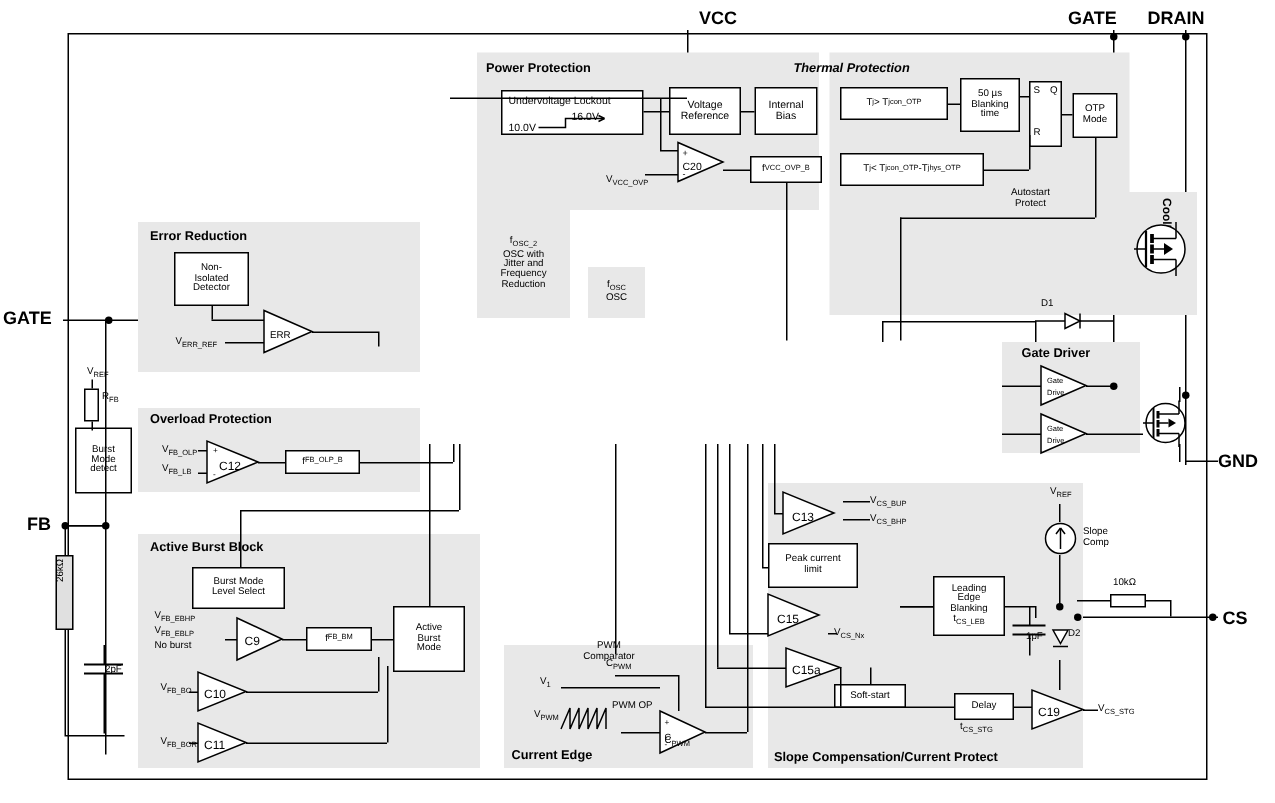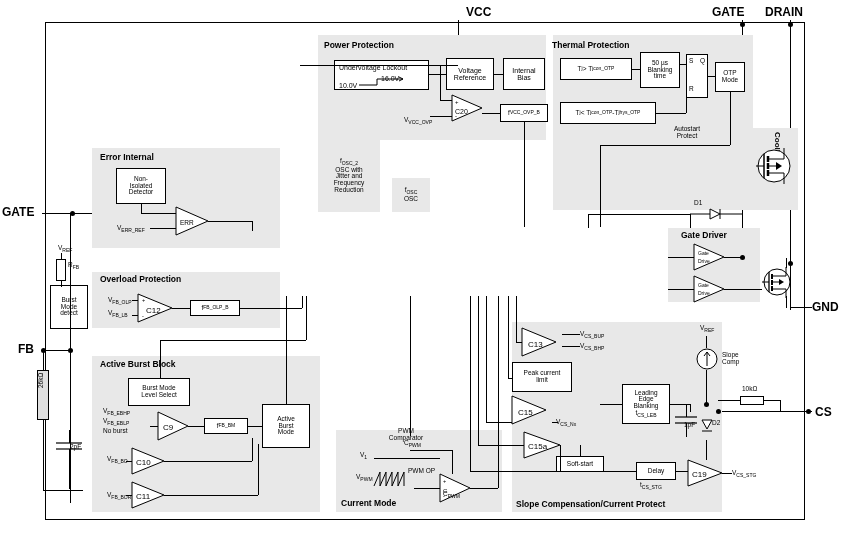--- a/index.html
+++ b/index.html
@@ -85,21 +85,21 @@
   <div class="abs vline" style="left:440px;top:66px;height:34px;"></div>
 
   <div class="abs box ctr tiny" style="left:500px;top:104px;width:48px;height:18px;">
     <span>f</span>
       <sub style="font-size:5px;">VCC_OVP_B</sub>
   </div>
   <div class="abs hline" style="left:482px;top:113px;width:18px;"></div>
   <div class="abs vline" style="left:524px;top:122px;height:105px;"></div>
 
   <div class="abs blk" style="left:553px;top:35px;width:200px;height:175px;"></div>
-  <div class="abs lbl-b" style="left:552px;top:41px;">Thermal Protection</div>
+  <div class="abs lbl-b" style="left:529px;top:41px;font-style:italic;">Thermal Protection</div>
 
   <div class="abs box ctr tiny" style="left:560px;top:58px;width:72px;height:22px;">
     <span>T</span>
       <sub style="font-size:5px;">j</sub>
       <span> &gt; T</span>
       <sub style="font-size:5px;">jcon_OTP</sub>
   </div>
   <div class="abs box ctr tiny" style="left:640px;top:52px;width:40px;height:36px;white-space:pre-line;">50 µs
 Blanking
 time</div>
@@ -160,21 +160,21 @@
     </div>
   </div>
   <div class="abs blk ctr" style="left:392px;top:178px;width:38px;height:34px;">
     <div class="tiny" style="text-align:center;width:100%;">
       <div><span>f</span><sub style="font-size:5px;">OSC</sub></div>
       <div>OSC</div>
     </div>
   </div>
 
   <div class="abs blk" style="left:92px;top:148px;width:188px;height:100px;"></div>
-  <div class="abs lbl-b" style="left:100px;top:153px;">Error Internal</div>
+  <div class="abs lbl-b" style="left:100px;top:153px;">Error Reduction</div>
   <div class="abs box ctr tiny" style="left:116px;top:168px;width:50px;height:36px;white-space:pre-line;">Non-
 Isolated
 Detector</div>
   <svg class="abs" style="left:176px;top:207px;" width="36" height="28">
     <polygon points="0,0 0,28 32,14" class="nofill"></polygon>
     <text x="4" y="18" font-size="6.5" font-family="Liberation Sans">ERR</text>
   </svg>
   <div class="abs tiny" style="left:117px;top:225px;">
     <span>V</span><sub style="font-size:5px;">ERR_REF</sub>
   </div>
@@ -338,21 +338,21 @@
   <div class="abs hline" style="left:164px;top:461px;width:88px;"></div>
   <div class="abs vline" style="left:252px;top:438px;height:23px;"></div>
   <div class="abs hline" style="left:164px;top:495px;width:94px;"></div>
   <div class="abs vline" style="left:258px;top:444px;height:51px;"></div>
   <div class="abs vline" style="left:286px;top:296px;height:108px;"></div>
   <div class="abs vline" style="left:160px;top:340px;height:38px;"></div>
   <div class="abs hline" style="left:160px;top:340px;width:146px;"></div>
   <div class="abs vline" style="left:306px;top:296px;height:44px;"></div>
 
   <div class="abs blk" style="left:336px;top:430px;width:166px;height:82px;"></div>
-  <div class="abs lbl-b" style="left:341px;top:499px;">Current Mode</div>
+  <div class="abs lbl-b" style="left:341px;top:499px;">Current Edge</div>
 
   <div class="abs tiny ctr" style="left:376px;top:428px;width:60px;white-space:pre-line;text-align:center;">PWM
 Comparator</div>
   <svg class="abs" style="left:440px;top:474px;" width="36" height="28">
     <polygon points="0,0 0,28 30,14" class="nofill"></polygon>
     <text x="3" y="9" font-size="5.5" font-family="Liberation Sans">+</text>
     <text x="3" y="24" font-size="5.5" font-family="Liberation Sans">-</text>
     <text x="3" y="19" font-size="6" font-family="Liberation Sans">C</text>
   </svg>
   <div class="abs tiny" style="left:443px;top:491px;">

